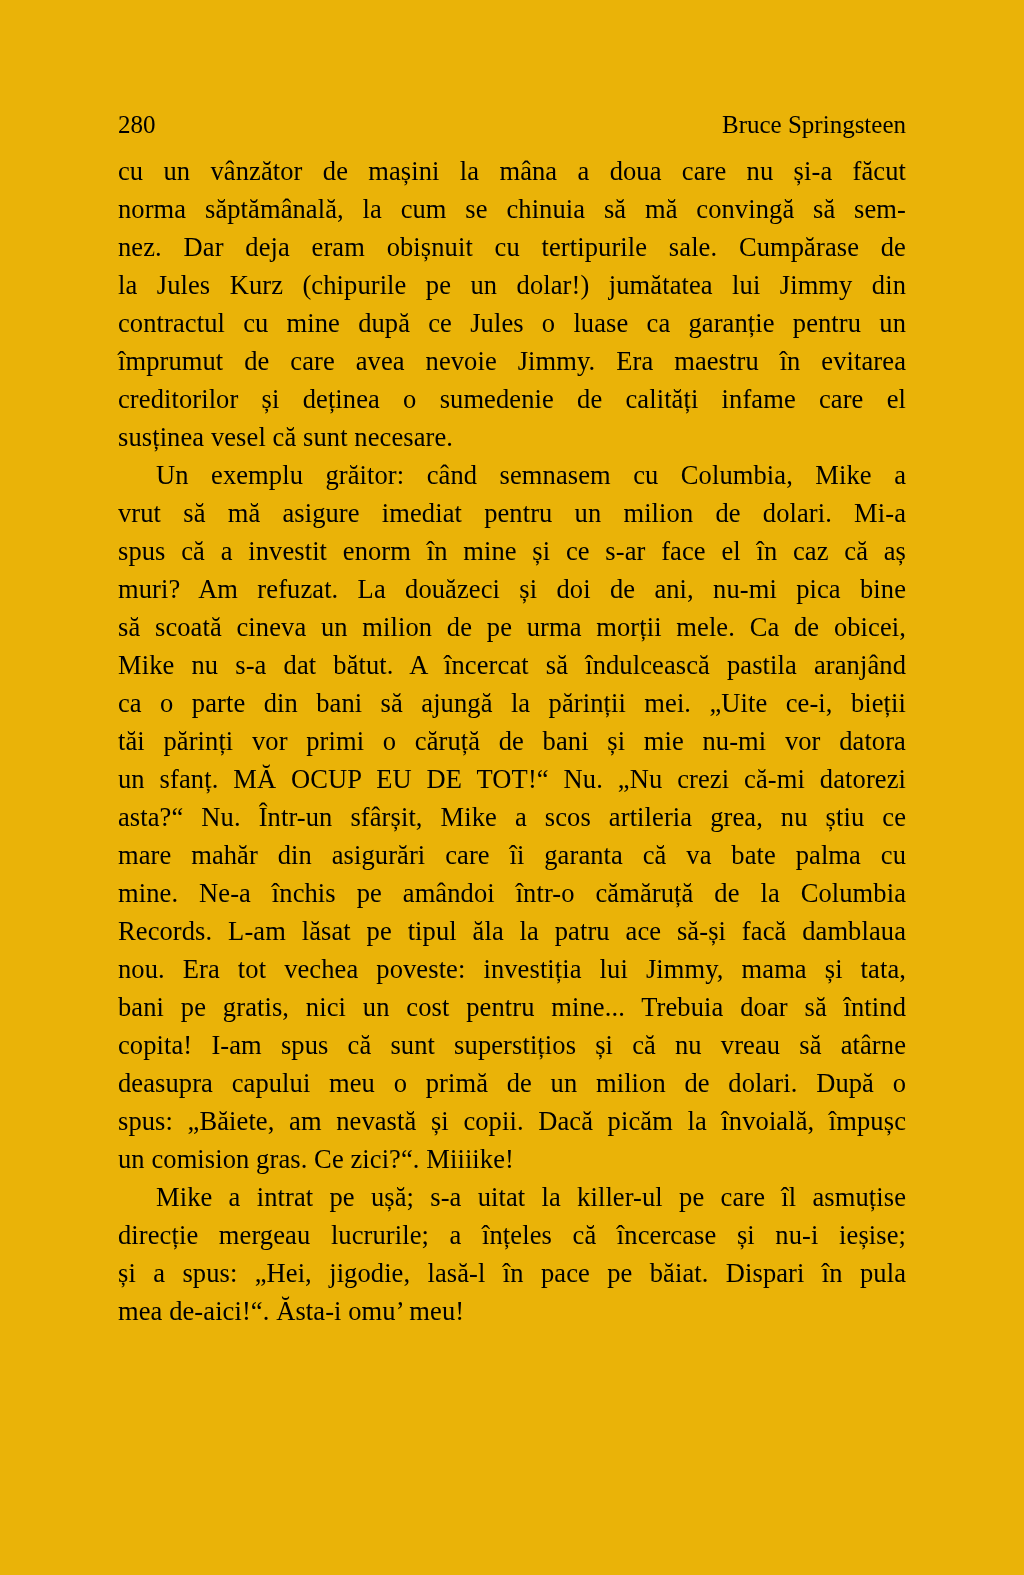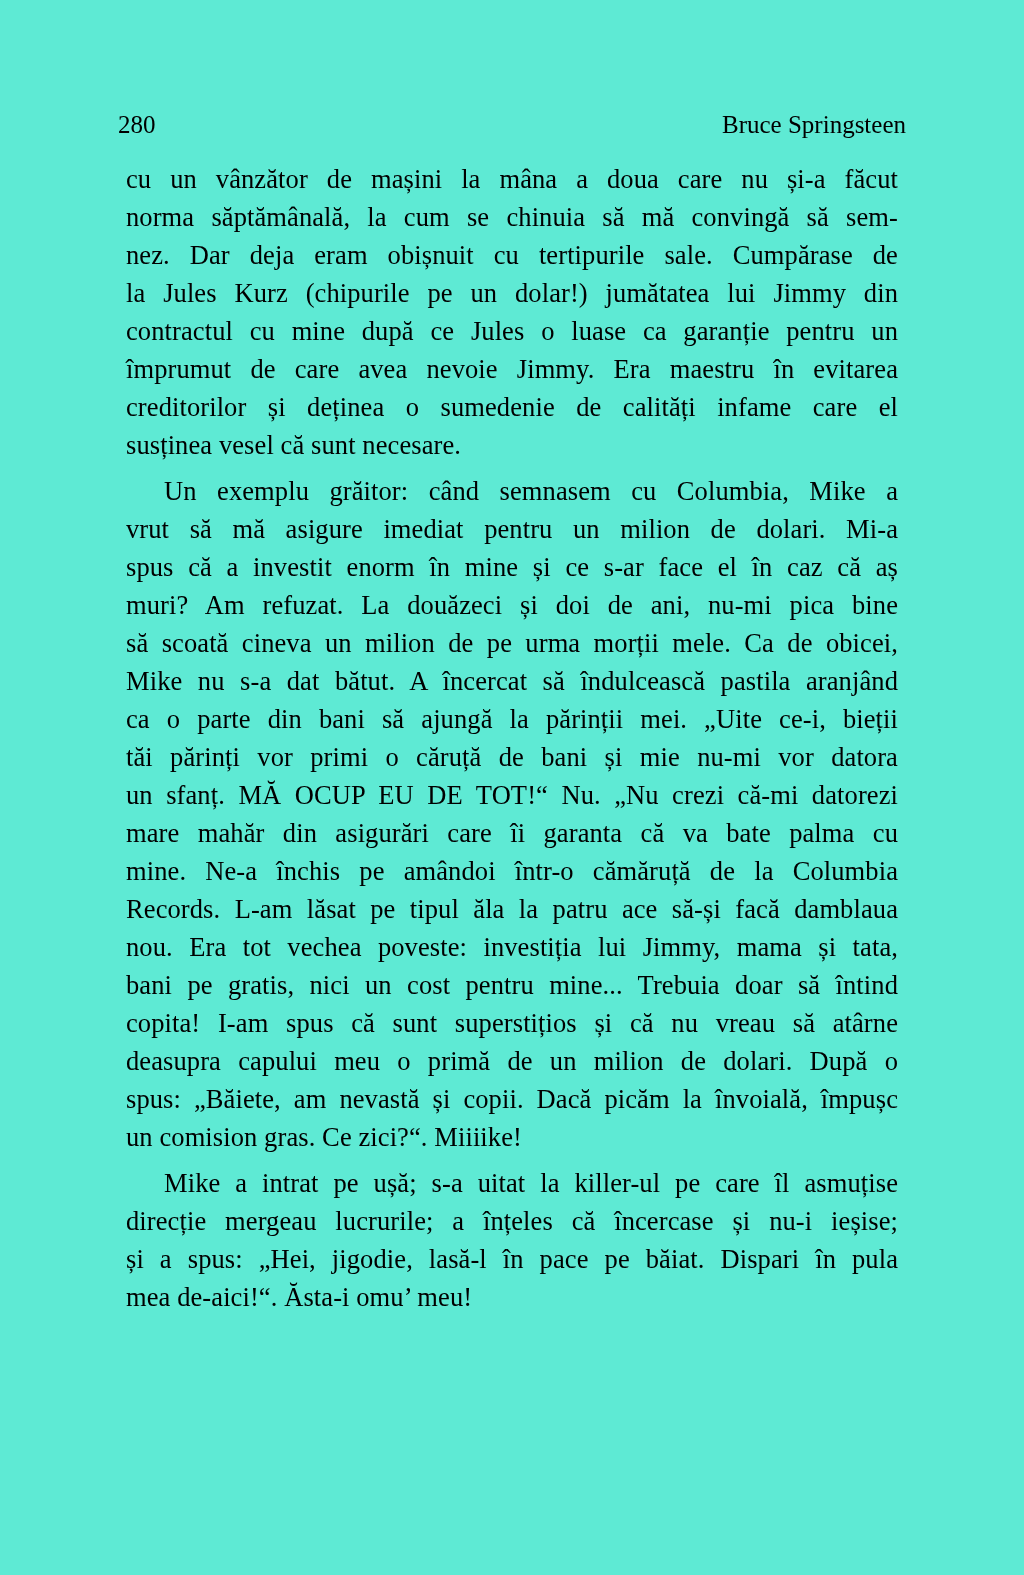--- a/index.html
+++ b/index.html
@@ -4,21 +4,21 @@
 <style>
   html, body {
     margin: 0;
     padding: 0;
     background: #ffffff;
   }
   .page {
     position: relative;
     width: 1024px;
     height: 1575px;
-    background: #5eead4;
+    background: #eab308;
     color: #000000;
     font-family: "Liberation Serif", "DejaVu Serif", serif;
     overflow: hidden;
   }
   .page-header {
     position: absolute;
     left: 118px;
     width: 788px;
     top: 110px;
     display: flex;
@@ -32,21 +32,21 @@
   }
   .page-body {
     position: absolute;
     left: 118px;
     width: 788px;
     top: 152px;
     font-size: 26.5px;
     line-height: 38px;
     letter-spacing: 0.1px;
   }
-  .paragraph { margin: 8px; }
+  .paragraph { margin: 0; }
   .line {
     text-align: justify;
     white-space: normal;
   }
   .line.justified {
     text-align-last: justify;
   }
   .line.indent {
     text-indent: 38px;
   }
@@ -75,20 +75,21 @@
       <div class="paragraph">
         <div class="line justified indent">Un exemplu grăitor: când semnasem cu Columbia, Mike a</div>
         <div class="line justified">vrut să mă asigure imediat pentru un milion de dolari. Mi-a</div>
         <div class="line justified">spus că a investit enorm în mine și ce s-ar face el în caz că aș</div>
         <div class="line justified">muri? Am refuzat. La douăzeci și doi de ani, nu-mi pica bine</div>
         <div class="line justified">să scoată cineva un milion de pe urma morții mele. Ca de obicei,</div>
         <div class="line justified">Mike nu s-a dat bătut. A încercat să îndulcească pastila aranjând</div>
         <div class="line justified">ca o parte din bani să ajungă la părinții mei. „Uite ce-i, bieții</div>
         <div class="line justified">tăi părinți vor primi o căruță de bani și mie nu-mi vor datora</div>
         <div class="line justified">un sfanț. MĂ OCUP EU DE TOT!“ Nu. „Nu crezi că-mi datorezi</div>
+        <div class="line justified">asta?“ Nu. Într-un sfârșit, Mike a scos artileria grea, nu știu ce</div>
         <div class="line justified">mare mahăr din asigurări care îi garanta că va bate palma cu</div>
         <div class="line justified">mine. Ne-a închis pe amândoi într-o cămăruță de la Columbia</div>
         <div class="line justified">Records. L-am lăsat pe tipul ăla la patru ace să-și facă damblaua</div>
         <div class="line justified">nou. Era tot vechea poveste: investiția lui Jimmy, mama și tata,</div>
         <div class="line justified">bani pe gratis, nici un cost pentru mine... Trebuia doar să întind</div>
         <div class="line justified">copita! I-am spus că sunt superstițios și că nu vreau să atârne</div>
         <div class="line justified">deasupra capului meu o primă de un milion de dolari. După o</div>
         <div class="line justified">spus: „Băiete, am nevastă și copii. Dacă picăm la învoială, împușc</div>
         <div class="line">un comision gras. Ce zici?“. Miiiike!</div>
       </div>

